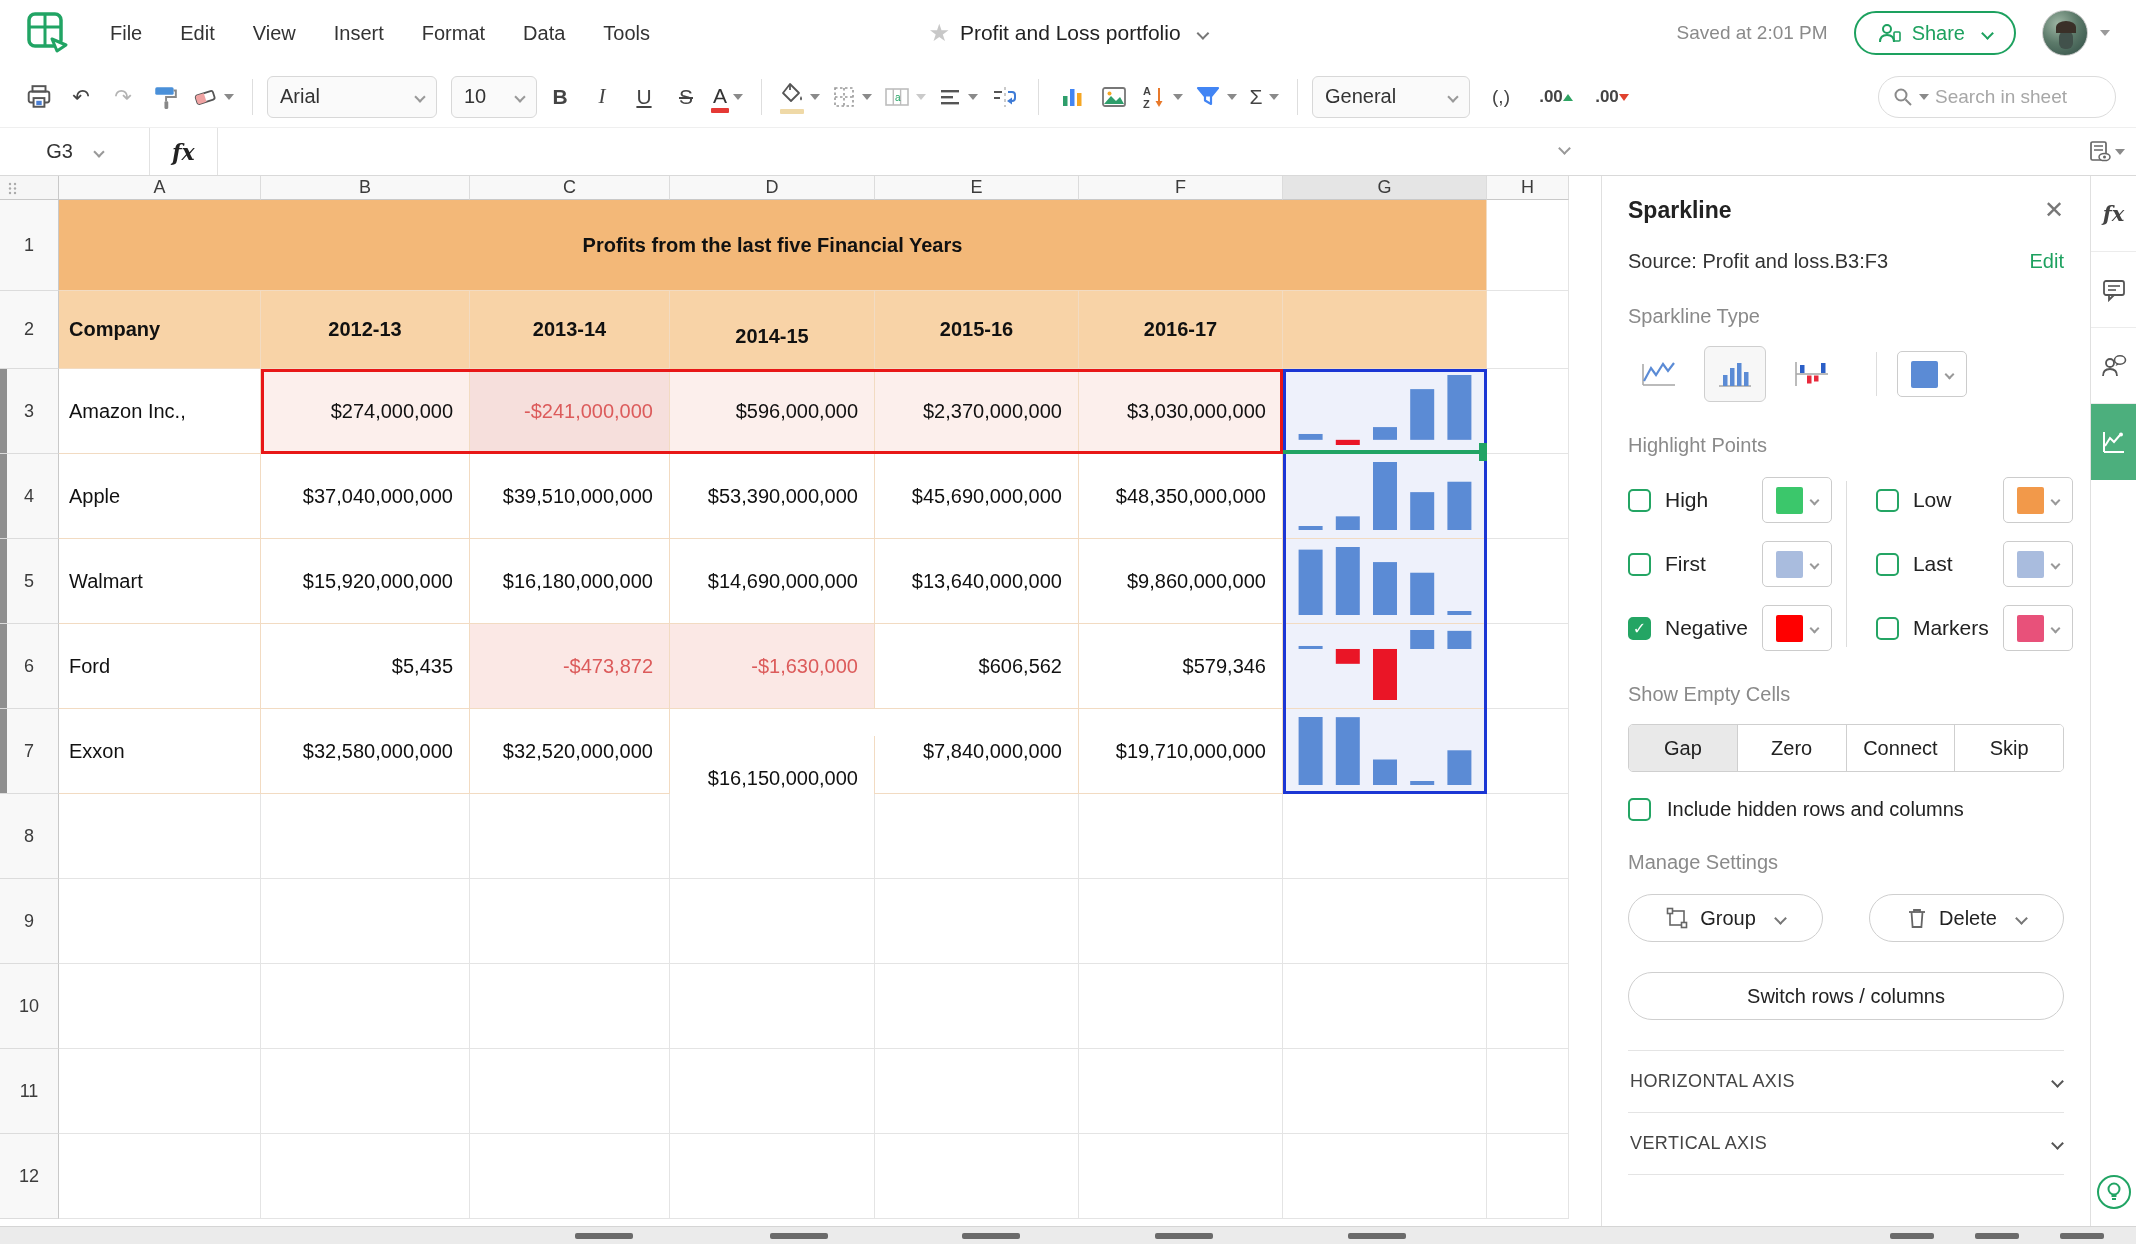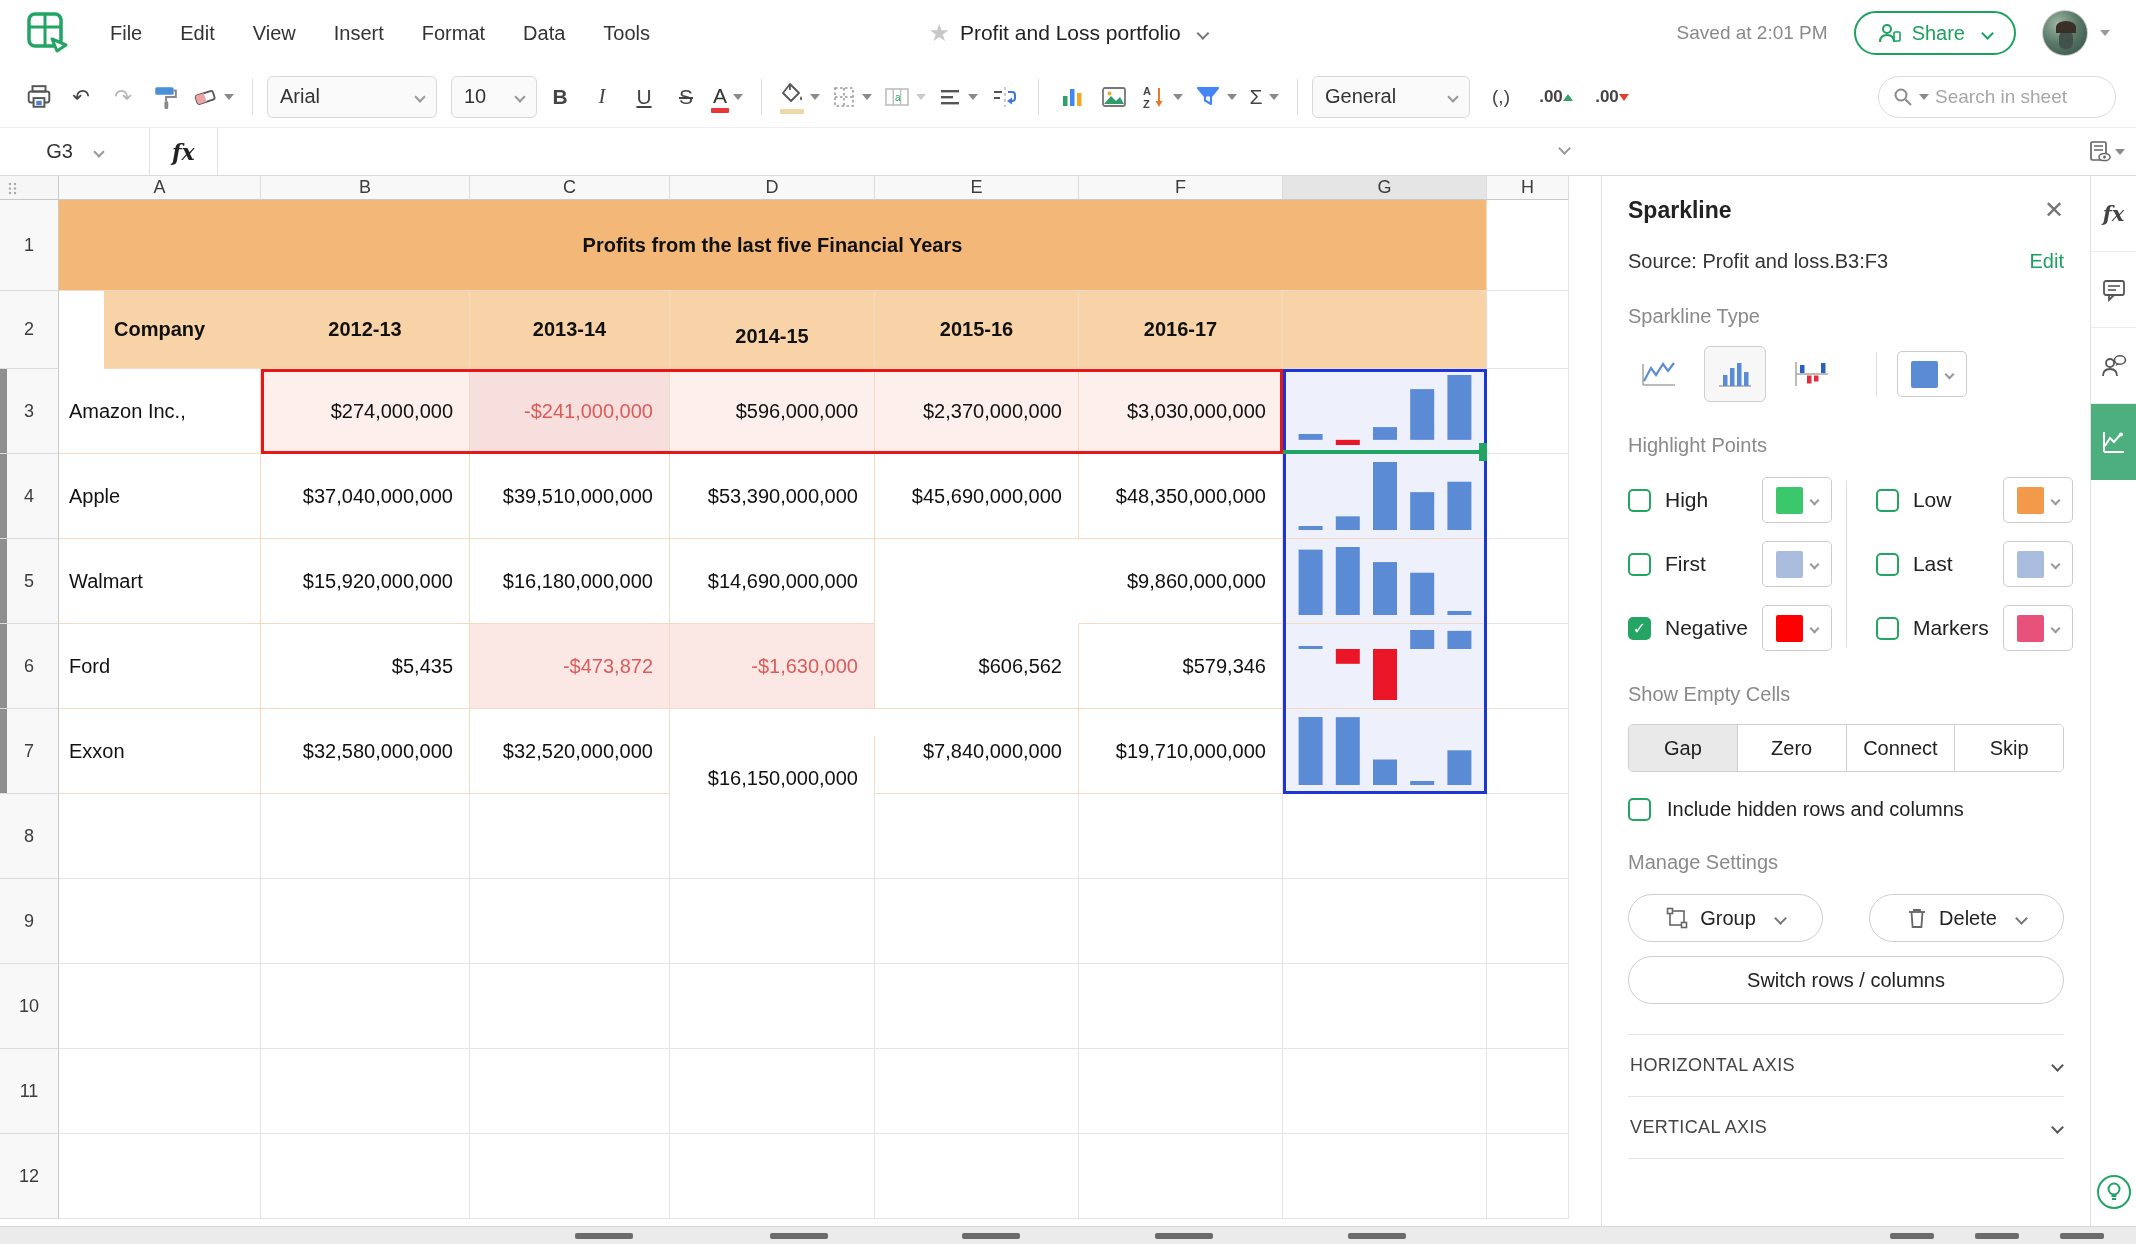--- a/index.html
+++ b/index.html
@@ -92,21 +92,21 @@
   .cbx{width:23px;height:23px;border:2px solid #24A564;border-radius:5px;background:#fff;flex:none;}
   .cbx.on{background:#24A564;color:#fff;display:flex;align-items:center;justify-content:center;font-size:16px;font-weight:bold;}
   .point-label{font-size:21px;color:#222;flex:1;}
   #segmented{margin-top:18px;display:flex;border:1px solid #CFCFCF;border-radius:5px;overflow:hidden;height:48px;}
   .seg{flex:1;display:flex;align-items:center;justify-content:center;font-size:20px;color:#222;border-right:1px solid #CFCFCF;background:#fff;}
   .seg:last-child{border-right:none;}
   .seg.on{background:#E9E9E9;}
   .include-row{margin-top:26px;display:flex;align-items:center;gap:16px;font-size:20px;color:#222;}
   .manage-row{margin-top:20px;display:flex;gap:46px;}
   .pillbtn{height:48px;border:1px solid #CFCFCF;border-radius:24px;display:flex;align-items:center;justify-content:center;gap:12px;font-size:20px;color:#222;padding:0 26px;background:#fff;flex:1;}
-  .switch-btn{margin-top:14px;width:100%;height:48px;border:1px solid #CFCFCF;border-radius:24px;display:flex;align-items:center;justify-content:center;font-size:20px;color:#222;background:#fff;}
+  .switch-btn{margin-top:30px;width:100%;height:48px;border:1px solid #CFCFCF;border-radius:24px;display:flex;align-items:center;justify-content:center;font-size:20px;color:#222;background:#fff;}
   #axes{margin-top:30px;}
   .axis-row{display:flex;align-items:center;justify-content:space-between;padding:20px 2px;border-top:1px solid #E4E4E4;font-size:18px;color:#444;letter-spacing:.4px;}
   .axis-row:last-child{border-bottom:1px solid #E4E4E4;}
   .axis-row .chev{border-color:#555;}
 
   
   .rail{width:46px;border-left:1px solid #E0E0E0;position:relative;}
   .rail-cell{height:76px;display:flex;align-items:center;justify-content:center;border-bottom:1px solid #ECECEC;color:#555;}
   .rail-cell.active{background:#4CAF7D;border-bottom:none;}
   .rail-fx{font-family:"DejaVu Serif",serif;font-style:italic;font-weight:bold;font-size:21px;color:#444;}
@@ -345,21 +345,21 @@
         <div class="rcell sel" style="left: 0px; top: 363px; width: 59px; height: 85px;">5</div>
         <div class="rcell sel" style="left: 0px; top: 448px; width: 59px; height: 85px;">6</div>
         <div class="rcell sel" style="left: 0px; top: 533px; width: 59px; height: 85px;">7</div>
         <div class="rcell" style="left: 0px; top: 618px; width: 59px; height: 85px;">8</div>
         <div class="rcell" style="left: 0px; top: 703px; width: 59px; height: 85px;">9</div>
         <div class="rcell" style="left: 0px; top: 788px; width: 59px; height: 85px;">10</div>
         <div class="rcell" style="left: 0px; top: 873px; width: 59px; height: 85px;">11</div>
         <div class="rcell" style="left: 0px; top: 958px; width: 59px; height: 85px;">12</div>
         <div class="c pe bold center" style="left: 59px; top: 24px; width: 1428px; height: 91px; background: rgb(243, 184, 120);">Profits from the last five Financial Years</div>
         <div class="c" style="left: 1487px; top: 24px; width: 82px; height: 91px;"></div>
-        <div class="c pe bold txt" style="left: 59px; top: 115px; width: 202px; height: 78px; background: rgb(248, 211, 167); margin-left: 45px;">Company</div>
+        <div class="c pe bold txt" style="left: 59px; top: 115px; width: 202px; height: 78px; background: rgb(248, 211, 167);">Company</div>
         <div class="c pe bold center" style="left: 261px; top: 115px; width: 209px; height: 78px; background: rgb(248, 211, 167);">2012-13</div>
         <div class="c pe bold center" style="left: 470px; top: 115px; width: 200px; height: 78px; background: rgb(248, 211, 167);">2013-14</div>
         <div class="c pe bold center" style="left: 670px; top: 115px; width: 205px; height: 92px; background: rgb(248, 211, 167);">2014-15</div>
         <div class="c pe bold center" style="left: 875px; top: 115px; width: 204px; height: 78px; background: rgb(248, 211, 167);">2015-16</div>
         <div class="c pe bold center" style="left: 1079px; top: 115px; width: 204px; height: 78px; background: rgb(248, 211, 167);">2016-17</div>
         <div class="c pe" style="left: 1283px; top: 115px; width: 204px; height: 78px; background: rgb(248, 211, 167);"></div>
         <div class="c" style="left: 1487px; top: 115px; width: 82px; height: 78px;"></div>
         <div class="c pe txt" style="left: 59px; top: 193px; width: 202px; height: 85px;">Amazon Inc.,</div>
         <div class="c pe num" style="left: 261px; top: 193px; width: 209px; height: 85px; background: rgb(252, 239, 236);">$274,000,000</div>
         <div class="c pe num neg" style="left: 470px; top: 193px; width: 200px; height: 85px; background: rgb(246, 223, 220);">-$241,000,000</div>
@@ -389,20 +389,21 @@
             <rect x="88" y="6" width="24" height="68" fill="#5B8BD5"></rect>
             <rect x="125.20000000000002" y="36.14067278287462" width="24" height="37.85932721712538" fill="#5B8BD5"></rect>
             <rect x="162.4" y="25.728440366972478" width="24" height="48.27155963302752" fill="#5B8BD5"></rect>
           </svg>
         </div>
         <div class="c" style="left: 1487px; top: 278px; width: 82px; height: 85px;"></div>
         <div class="c pe txt" style="left: 59px; top: 363px; width: 202px; height: 85px;">Walmart</div>
         <div class="c pe num" style="left: 261px; top: 363px; width: 209px; height: 85px;">$15,920,000,000</div>
         <div class="c pe num" style="left: 470px; top: 363px; width: 200px; height: 85px;">$16,180,000,000</div>
         <div class="c pe num" style="left: 670px; top: 363px; width: 205px; height: 85px;">$14,690,000,000</div>
+        <div class="c pe num" style="left: 875px; top: 363px; width: 204px; height: 85px;">$13,640,000,000</div>
         <div class="c pe num" style="left: 1079px; top: 363px; width: 204px; height: 85px;">$9,860,000,000</div>
         <div class="c pe" style="left: 1283px; top: 363px; width: 204px; height: 85px; background: rgb(238, 241, 251); justify-content: center;">
           <svg width="200" height="80">
             <rect x="13.600000000000001" y="8.632911392405063" width="24" height="65.36708860759494" fill="#5B8BD5"></rect>
             <rect x="50.800000000000004" y="6" width="24" height="68" fill="#5B8BD5"></rect>
             <rect x="88" y="21.08860759493671" width="24" height="52.91139240506329" fill="#5B8BD5"></rect>
             <rect x="125.20000000000002" y="31.721518987341774" width="24" height="42.278481012658226" fill="#5B8BD5"></rect>
             <rect x="162.4" y="70" width="24" height="4" fill="#5B8BD5"></rect>
           </svg>
         </div>

